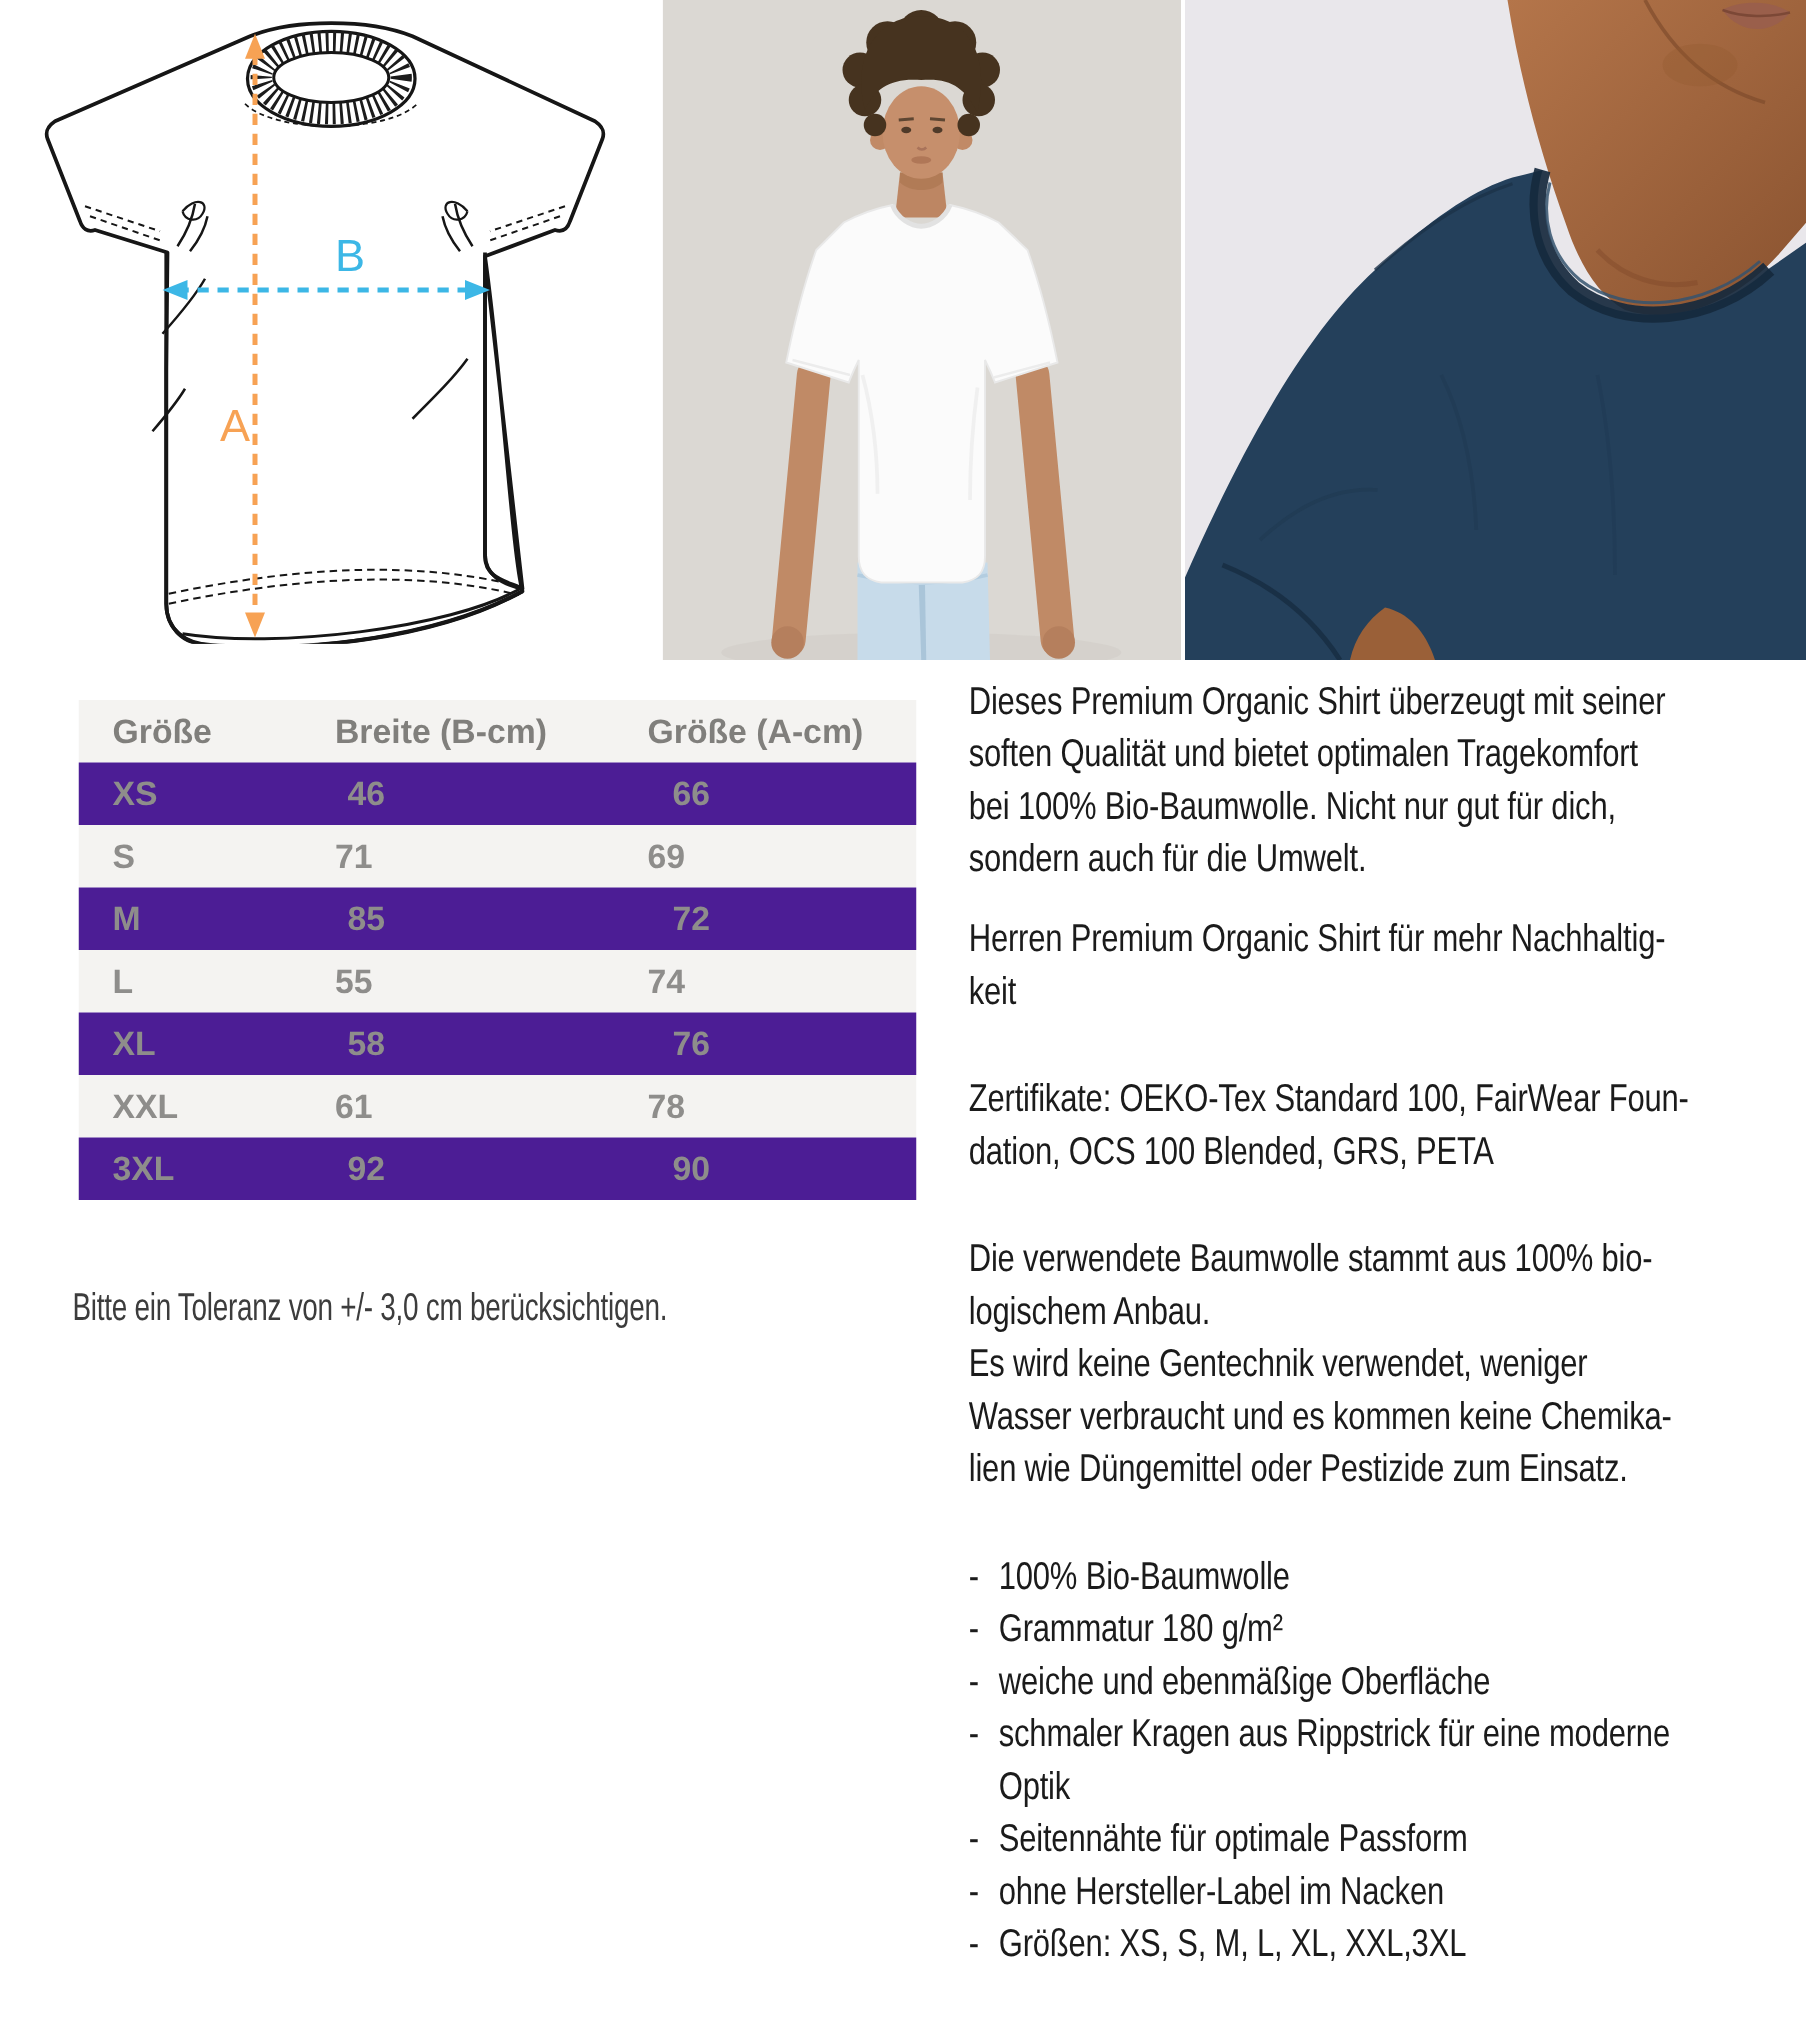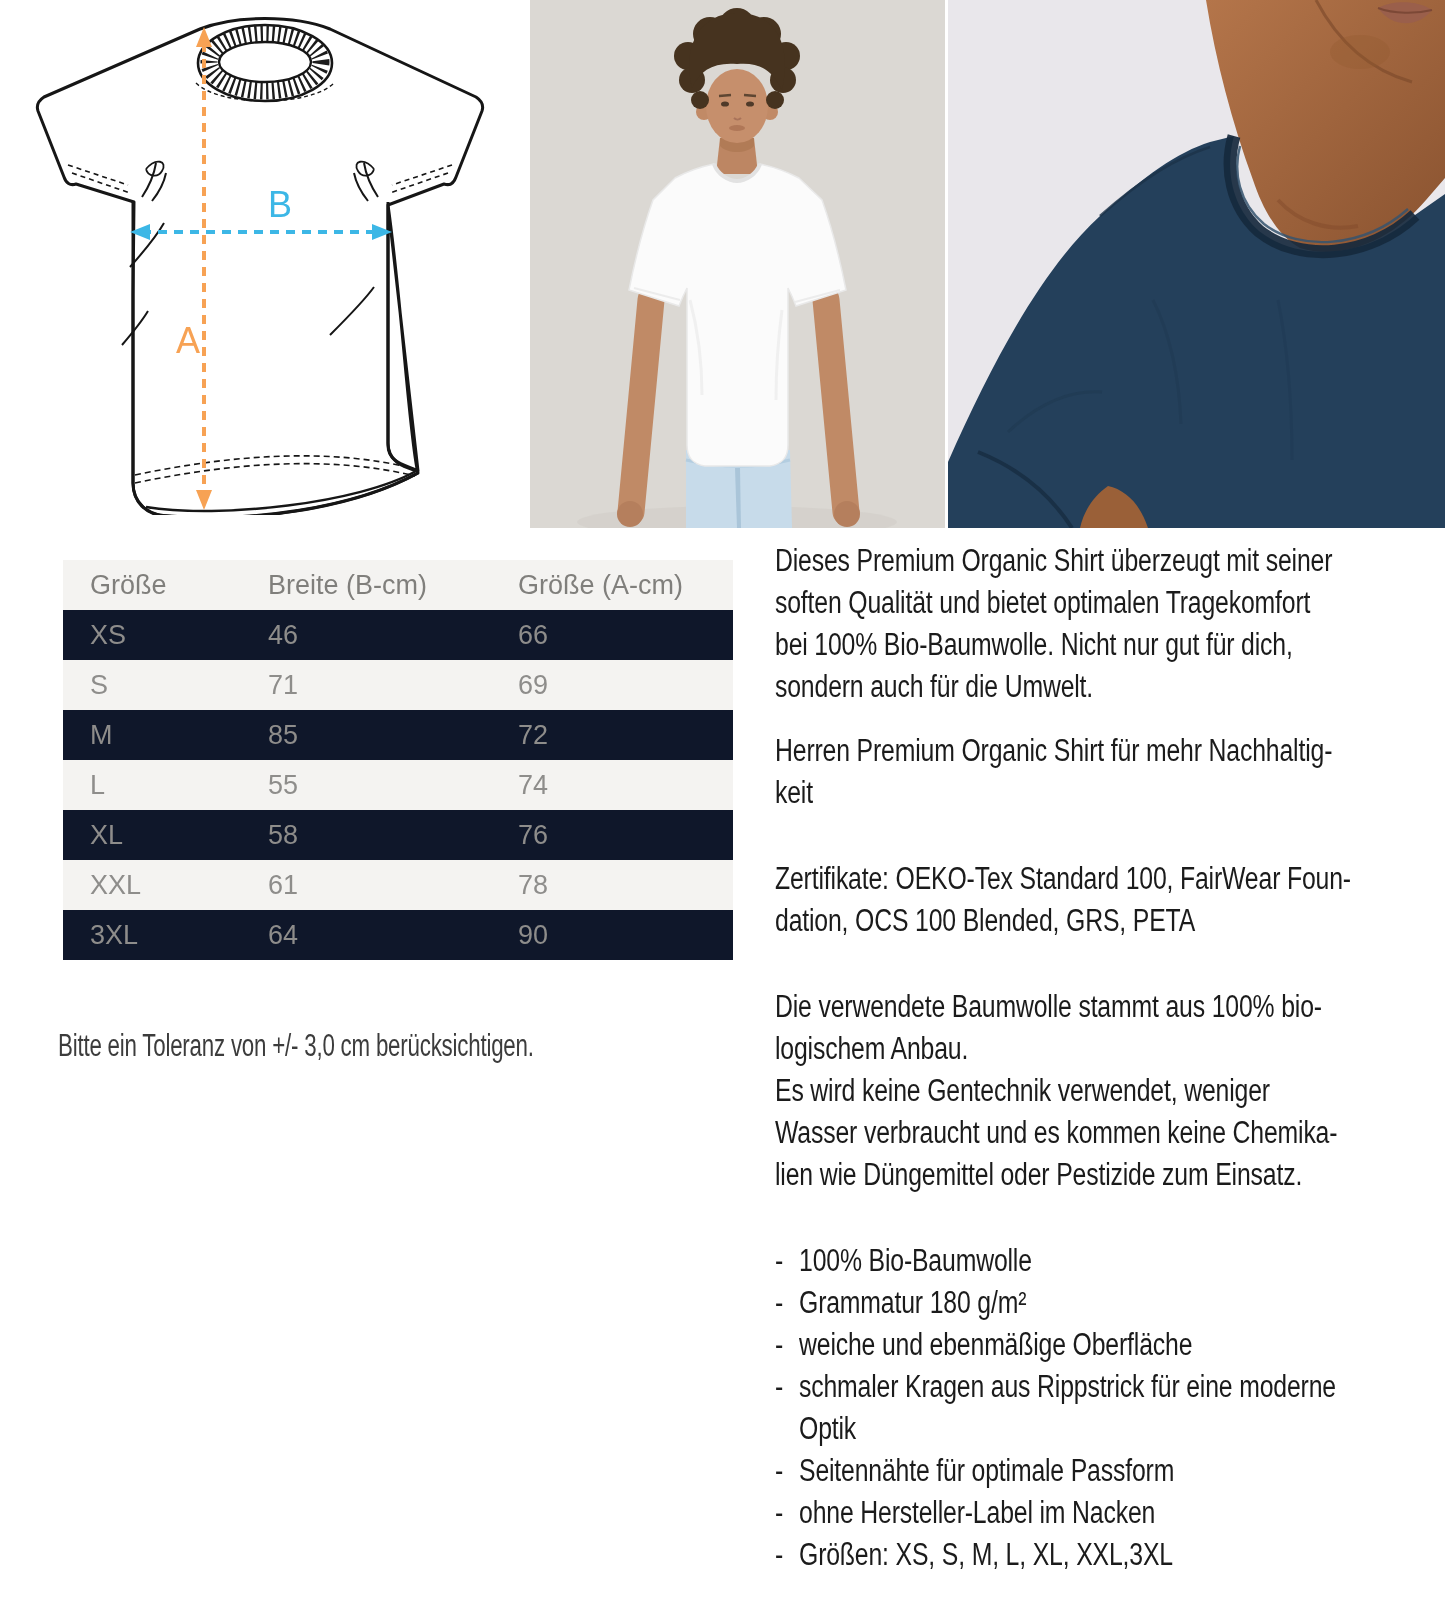--- a/index.html
+++ b/index.html
@@ -9,24 +9,24 @@
 
   
   .size-diagram { position:absolute; left:30px; top:5px; width:460px; height:510px; }
   .photo { position:absolute; top:0; height:528px; overflow:hidden; }
   .photo-model   { left:530px; width:415px; }
   .photo-closeup { left:948px; width:497px; }
 
   
   .size-table { position:absolute; left:63px; top:560px; width:670px;
                 font-size:27px; color:#8e8d8b; }
-  .trow { display:grid; grid-template-columns:205px 250px 215px; height:50px; align-items:center; }
+  .trow { display:grid; grid-template-columns:205px 250px 215px; height:50px; align-items:center;font-weight:bold; }
   .trow > div:first-child { padding-left:27px; }
   .trow.head { background:#f4f3f1; color:#807f7c; }
-  .trow.dark { background:#0f172a; }
+  .trow.dark { background:#4c1d95;gap:10px; }
   .trow.lite { background:#f4f3f1; }
 
   
   .tolerance { position:absolute; left:58px; top:1028px; width:740px;
                font-size:31px; color:#3c3c3c; letter-spacing:-0.3px;
                transform:scaleX(0.72); transform-origin:left top; white-space:nowrap; }
 
   
   .desc { position:absolute; left:775px; top:540px; width:760px;
           font-size:31px; line-height:42px; color:#1b1b1b; letter-spacing:-0.2px;
@@ -234,21 +234,21 @@
       <div>58</div>
       <div>76</div>
     </div>
     <div class="trow lite">
       <div>XXL</div>
       <div>61</div>
       <div>78</div>
     </div>
     <div class="trow dark">
       <div>3XL</div>
-      <div>64</div>
+      <div>92</div>
       <div>90</div>
     </div>
   </div>
 
   <div class="tolerance">Bitte ein Toleranz von +/- 3,0 cm berücksichtigen.</div>
 
   <div class="desc">
     <div class="para">
       <div>Dieses Premium Organic Shirt überzeugt mit seiner</div>
       <div>soften Qualität und bietet optimalen Tragekomfort</div>

